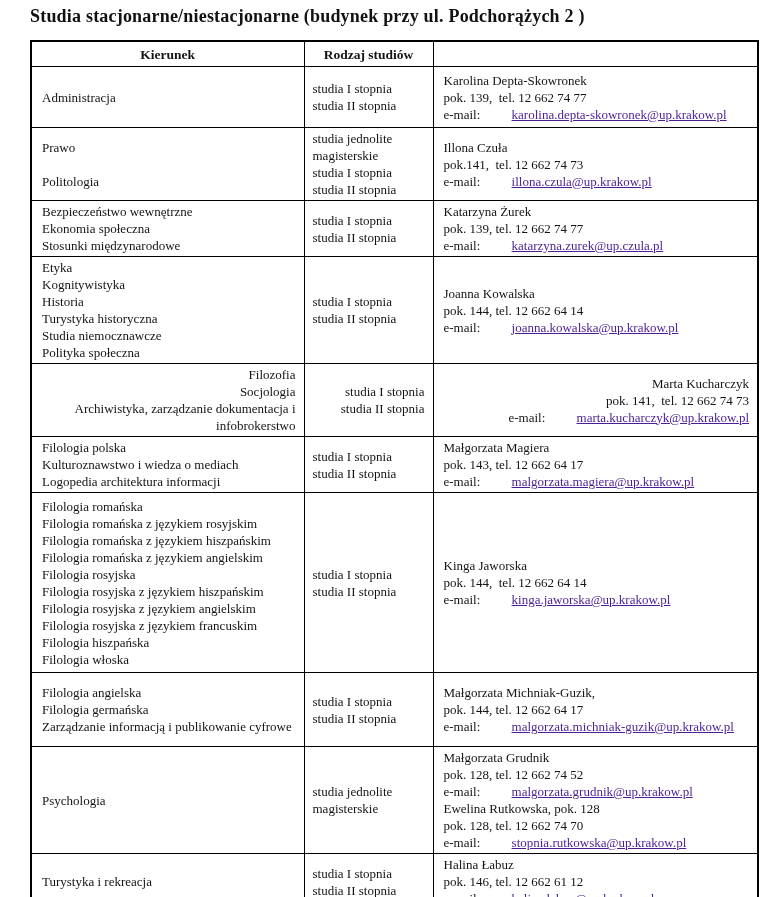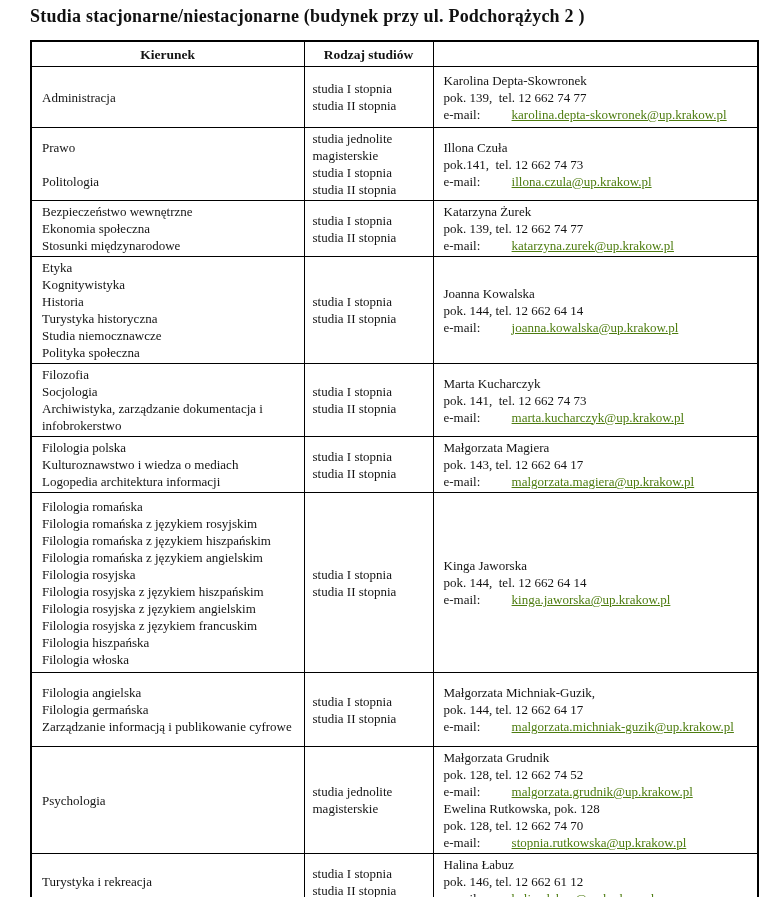--- a/index.html
+++ b/index.html
@@ -43,21 +43,21 @@
     font-weight: bold;
     text-align: center;
     padding: 1px 4px;
   }
   td.kierunek-cell { padding-left: 10px; }
   td.contact-cell { padding-left: 10px; }
   .line { min-height: 17px; white-space: normal; }
   .contact-line { min-height: 17px; white-space: pre-wrap; }
   .blank { min-height: 17px; }
   a.email-link {
-    color: #4d7c0f;
+    color: #4c1d95;
     text-decoration: underline;
     cursor: pointer;
     padding-left: 28px;
   }
 </style>
 </head>
 <body>
 
 <div class="page">
   <div class="page-title">Studia stacjonarne/niestacjonarne (budynek przy ul. Podchorążych 2 )</div>
@@ -112,21 +112,21 @@
             <div class="line">Ekonomia społeczna</div>
             <div class="line">Stosunki międzynarodowe</div>
           </td>
           <td class="rodzaj-cell">
             <div class="line">studia I stopnia</div>
             <div class="line">studia II stopnia</div>
           </td>
           <td class="contact-cell">
             <div class="contact-line">Katarzyna Żurek</div>
             <div class="contact-line">pok. 139, tel. 12 662 74 77</div>
-            <div class="contact-line"><span>e-mail: </span><a class="email-link" href="mailto:katarzyna.zurek@up.krakow.pl">katarzyna.zurek@up.krakow.pl</a></div>
+            <div class="contact-line"><span>e-mail: </span><a class="email-link" href="mailto:katarzyna.zurek@up.krakow.pl">katarzyna.zurek@up.czula.pl</a></div>
           </td>
         </tr>
         <tr style="height: 106px; border-radius: 27px;">
           <td class="kierunek-cell">
             <div class="line">Etyka</div>
             <div class="line">Kognitywistyka</div>
             <div class="line">Historia</div>
             <div class="line">Turystyka historyczna</div>
             <div class="line">Studia niemocznawcze</div>
             <div class="line">Polityka społeczna</div>
@@ -134,21 +134,21 @@
           <td class="rodzaj-cell">
             <div class="line">studia I stopnia</div>
             <div class="line">studia II stopnia</div>
           </td>
           <td class="contact-cell">
             <div class="contact-line">Joanna Kowalska</div>
             <div class="contact-line">pok. 144, tel. 12 662 64 14</div>
             <div class="contact-line"><span>e-mail: </span><a class="email-link" href="mailto:joanna.kowalska@up.krakow.pl">joanna.kowalska@up.krakow.pl</a></div>
           </td>
         </tr>
-        <tr style="height: 72px;">
+        <tr style="height: 72px; text-align: right;">
           <td class="kierunek-cell">
             <div class="line">Filozofia</div>
             <div class="line">Socjologia</div>
             <div class="line">Archiwistyka, zarządzanie dokumentacja i infobrokerstwo</div>
           </td>
           <td class="rodzaj-cell">
             <div class="line">studia I stopnia</div>
             <div class="line">studia II stopnia</div>
           </td>
           <td class="contact-cell">

